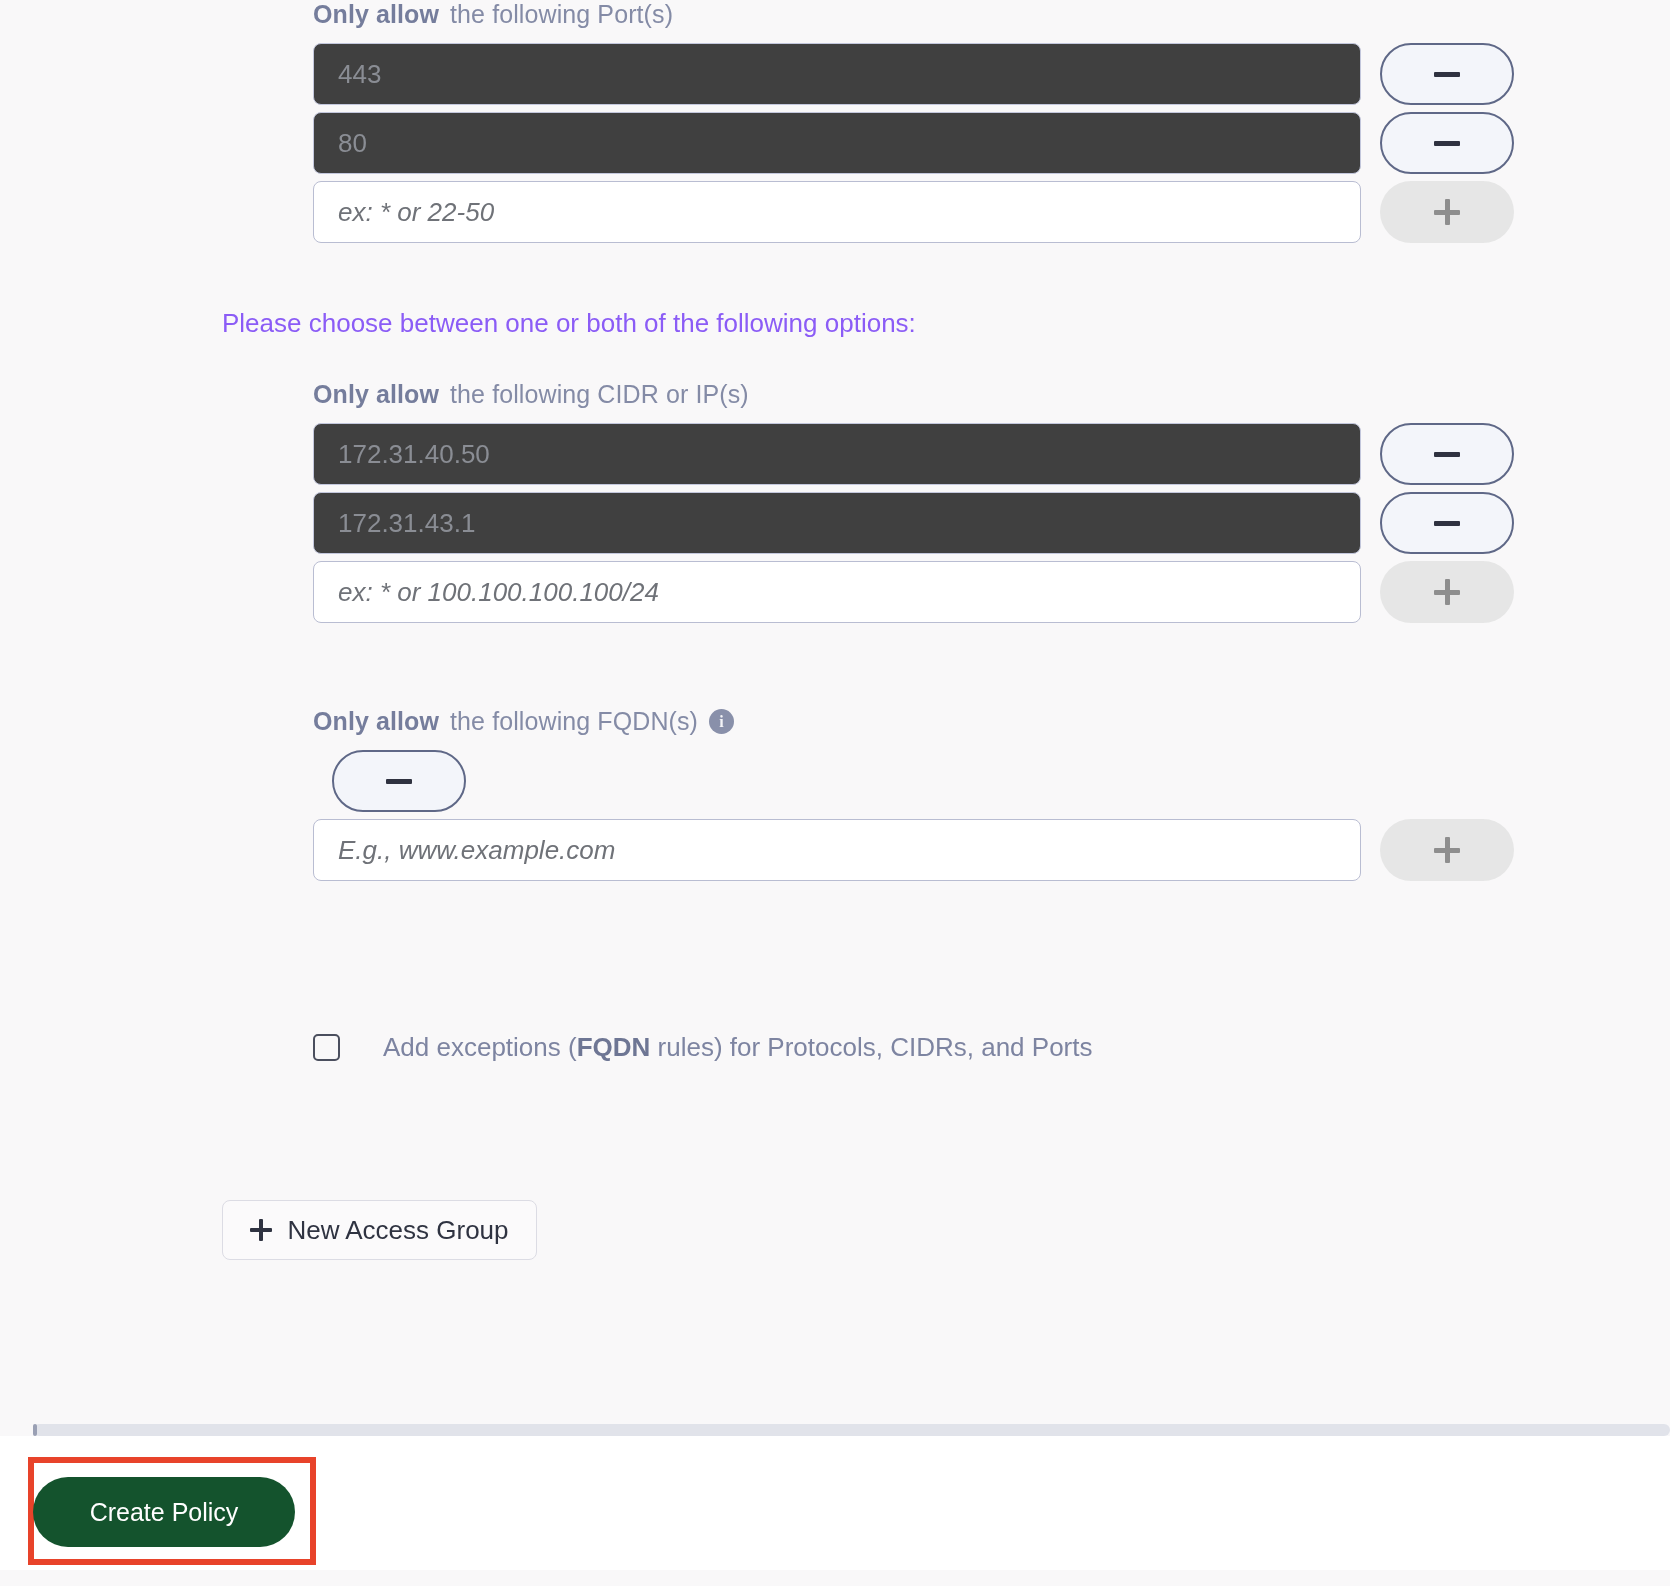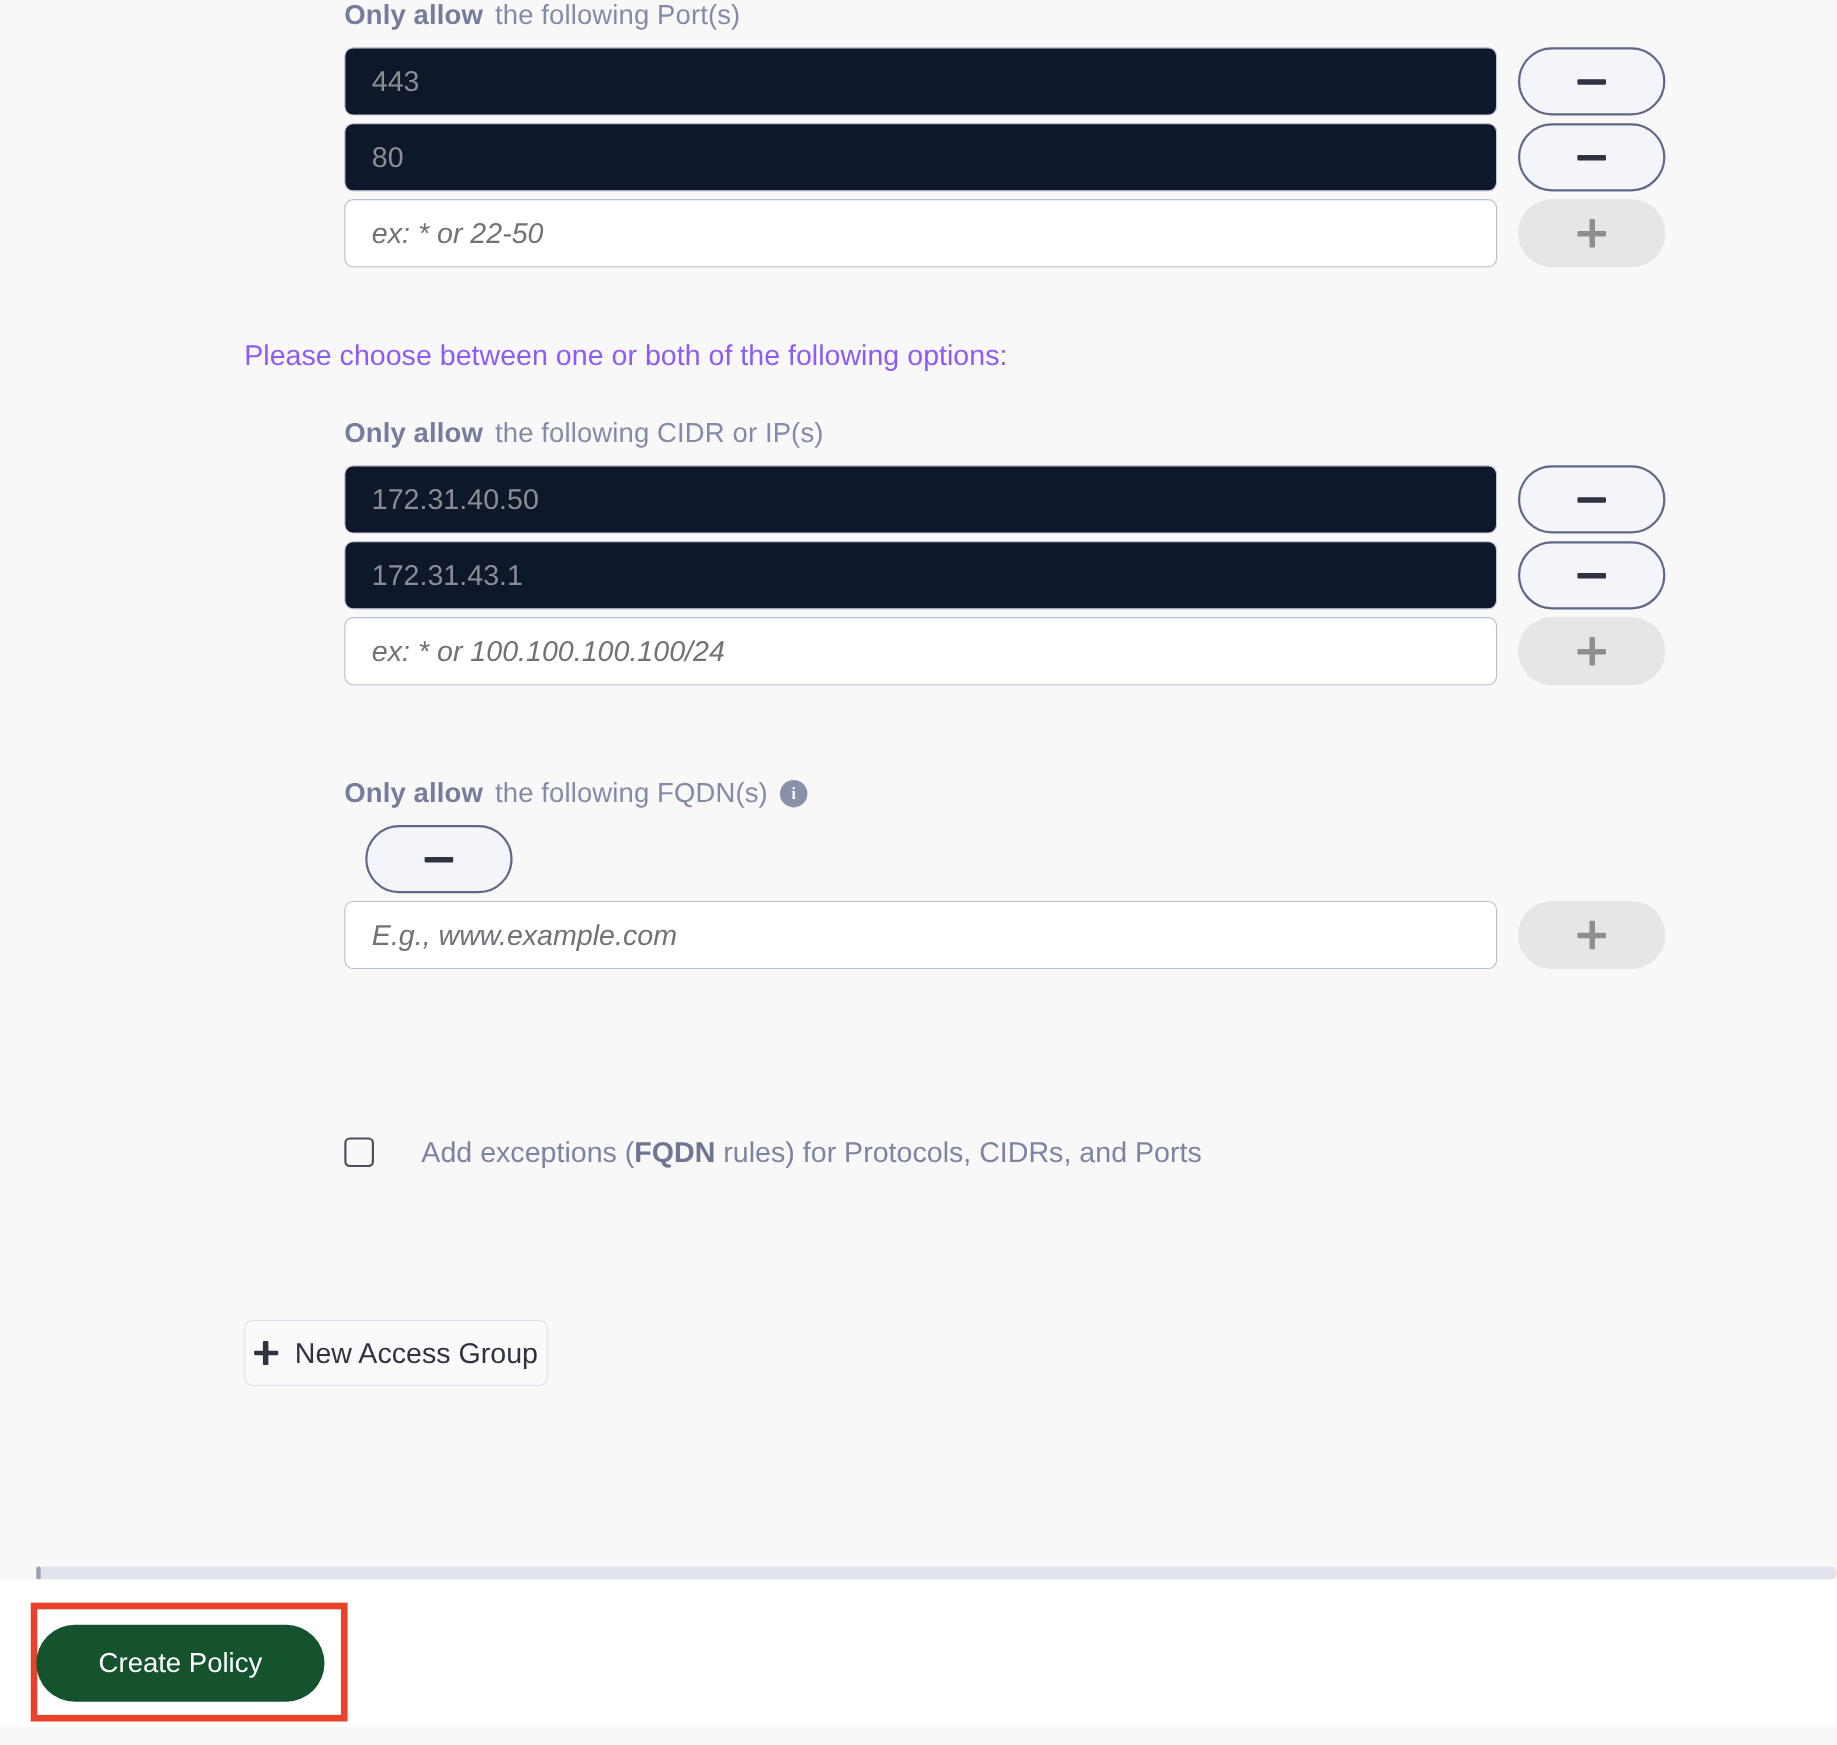--- a/index.html
+++ b/index.html
@@ -49,21 +49,21 @@
   .row {
     display: flex;
     align-items: center;
     margin-bottom: 7px;
   }
   .field {
     width: 1048px;
     height: 62px;
     border: 1.6px solid #c3c7dc;
     border-radius: 8px;
-    background: #0f172a;
+    background: #404040;
     color: #8a8d94;
     font-size: 26px;
     font-family: "Liberation Sans", sans-serif;
     padding: 0 24px;
     outline: none;
   }
   .field.empty {
     background: #ffffff;
     border-color: #b9bdd2;
     color: #6f7278;
@@ -140,21 +140,21 @@
     font-size: 26px;
     color: #7d84a1;
     white-space: nowrap;
   }
   .check-label b { font-weight: 700; color: #6e7694; }
 
   
   .nag-btn {
     position: absolute;
     left: 222px; top: 1200px;
-    width: 276px; height: 60px;
+    width: 315px; height: 60px;
     background: #fbfafb;
     border: 1.6px solid #dcdce4;
     border-radius: 8px;
     display: flex;
     align-items: center;
     justify-content: center;
     gap: 15px;
     cursor: pointer;
   }
   .nag-plus {

